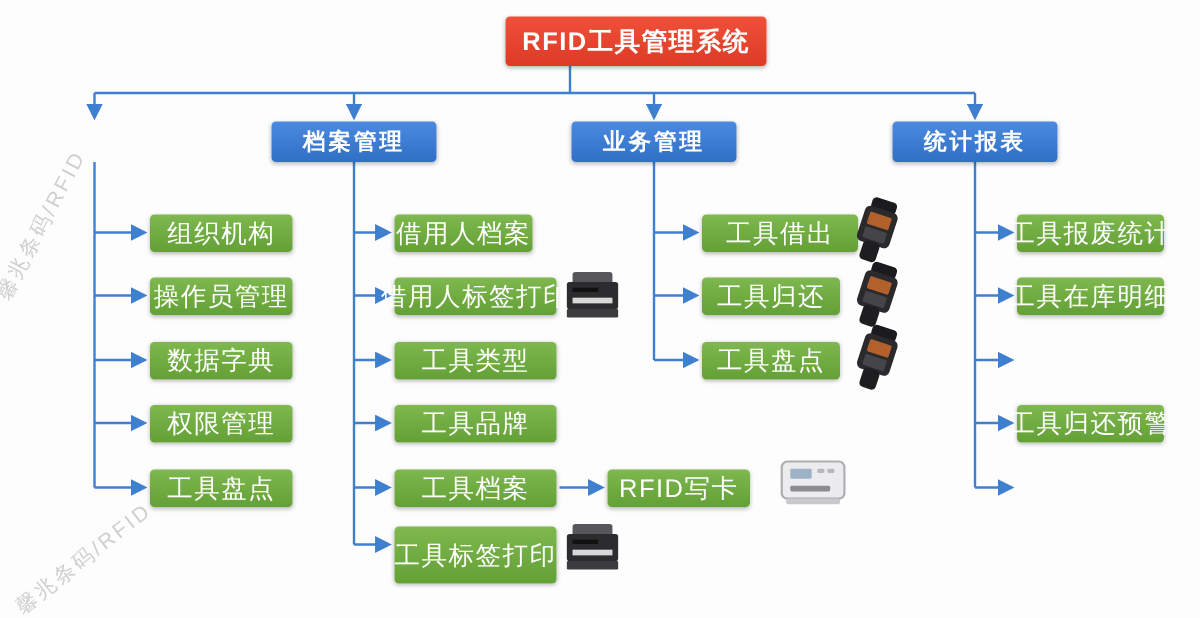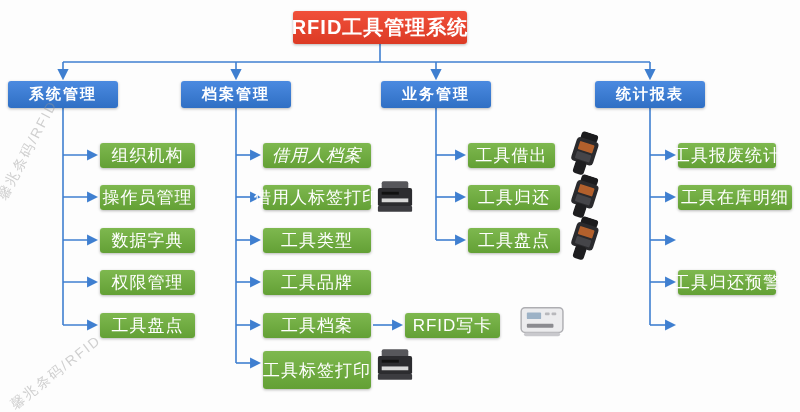--- a/index.html
+++ b/index.html
@@ -2,21 +2,21 @@
 <html><head>
 <meta charset="utf-8">
 <style>
   html,body{margin:0;padding:0;}
   body{font-family:"Liberation Sans","DejaVu Sans",sans-serif;background:#fff;}
   .stage{position:relative;width:800px;height:412px;background:#fdfdfd;overflow:hidden;}
   .connectors{position:absolute;left:0;top:0;width:800px;height:412px;pointer-events:none;}
   .node{position:absolute;display:flex;align-items:center;justify-content:center;
         color:#fff;text-align:center;border-radius:3px;box-shadow:0 1px 3px rgba(0,0,0,.28);
         white-space:nowrap;}
-  .root{background:linear-gradient(#f0503a,#dc3a24);font-size:20px;font-weight:bold;letter-spacing:1px;}
+  .root{background:linear-gradient(#f0503a,#dc3a24);font-size:17px;font-weight:bold;letter-spacing:1px;margin-left:44px;}
   .branch{background:linear-gradient(#4b8ae0,#2f6fc4);font-size:15px;font-weight:bold;letter-spacing:2px;}
   .leaf{background:linear-gradient(#7eb84f,#63a035);font-size:17px;letter-spacing:1px;}
   .icon{position:absolute;}
   .watermark{position:absolute;color:rgba(150,150,150,.45);font-size:14px;letter-spacing:2px;
              pointer-events:none;white-space:nowrap;}
   .wm1{left:-6px;top:195px;transform:rotate(-62deg);transform-origin:left top;}
   .wm2{left:18px;top:396px;transform:rotate(-38deg);transform-origin:left bottom;}
 </style>
 </head>
 <body>
@@ -64,46 +64,45 @@
       <path d="M650,155 H674" marker-end="url(#arrow)"></path>
       <path d="M650,197 H674" marker-end="url(#arrow)"></path>
       <path d="M650,240 H674" marker-end="url(#arrow)"></path>
       <path d="M650,282 H674" marker-end="url(#arrow)"></path>
       <path d="M650,325 H674" marker-end="url(#arrow)"></path>
     </g>
   </svg>
 
   <div class="node root" style="left:293px;top:11px;width:174px;height:33px;">RFID工具管理系统</div>
 
-  <div class="node branch" style="left:8px;top:81px;width:110px;height:27px;">系统管理</div>
   <div class="node branch" style="left:181px;top:81px;width:110px;height:27px;">档案管理</div>
   <div class="node branch" style="left:381px;top:81px;width:110px;height:27px;">业务管理</div>
   <div class="node branch" style="left:595px;top:81px;width:110px;height:27px;font-family:Liberation Serif, serif;">统计报表</div>
 
   <div class="node leaf" style="left:100px;top:143px;width:95px;height:25px;">组织机构</div>
   <div class="node leaf" style="left:100px;top:185px;width:95px;height:25px;">操作员管理</div>
   <div class="node leaf" style="left:100px;top:228px;width:95px;height:25px;">数据字典</div>
   <div class="node leaf" style="left:100px;top:270px;width:95px;height:25px;">权限管理</div>
   <div class="node leaf" style="left:100px;top:313px;width:95px;height:25px;">工具盘点</div>
 
-  <div class="node leaf" style="left:263px;top:143px;width:108px;height:25px;font-style:italic;">借用人档案</div>
+  <div class="node leaf" style="left:263px;top:143px;width:92px;height:25px;">借用人档案</div>
   <div class="node leaf" style="left:263px;top:185px;width:108px;height:25px;">借用人标签打印</div>
   <div class="node leaf" style="left:263px;top:228px;width:108px;height:25px;">工具类型</div>
   <div class="node leaf" style="left:263px;top:270px;width:108px;height:25px;">工具品牌</div>
   <div class="node leaf" style="left:263px;top:313px;width:108px;height:25px;">工具档案</div>
   <div class="node leaf" style="left:263px;top:351px;width:108px;height:38px;">工具标签打印</div>
 
   <div class="node leaf" style="left:405px;top:313px;width:95px;height:25px;">RFID写卡</div>
 
-  <div class="node leaf" style="left:468px;top:143px;width:87px;height:25px;">工具借出</div>
+  <div class="node leaf" style="left:468px;top:143px;width:104px;height:25px;">工具借出</div>
   <div class="node leaf" style="left:468px;top:185px;width:92px;height:25px;">工具归还</div>
   <div class="node leaf" style="left:468px;top:228px;width:92px;height:25px;">工具盘点</div>
 
   <div class="node leaf" style="left:678px;top:143px;width:98px;height:25px;">工具报废统计</div>
-  <div class="node leaf" style="left:678px;top:185px;width:114px;height:25px;text-align:center;">工具在库明细</div>
+  <div class="node leaf" style="left:678px;top:185px;width:98px;height:25px;text-align:center;">工具在库明细</div>
   <div class="node leaf" style="left:678px;top:270px;width:98px;height:25px;">工具归还预警</div>
 
   <svg class="icon" style="left:376px;top:179px;" width="38" height="37" viewBox="0 0 40 38">
     <rect x="6" y="2" width="28" height="10" rx="2" fill="#57575b"></rect>
     <rect x="2" y="9" width="36" height="19" rx="2" fill="#2c2c2f"></rect>
     <rect x="6" y="13" width="18" height="3" fill="#111"></rect>
     <rect x="6" y="20" width="28" height="4" fill="#d8d8d8"></rect>
     <rect x="2" y="28" width="36" height="6" rx="1" fill="#3c3c40"></rect>
   </svg>
 

